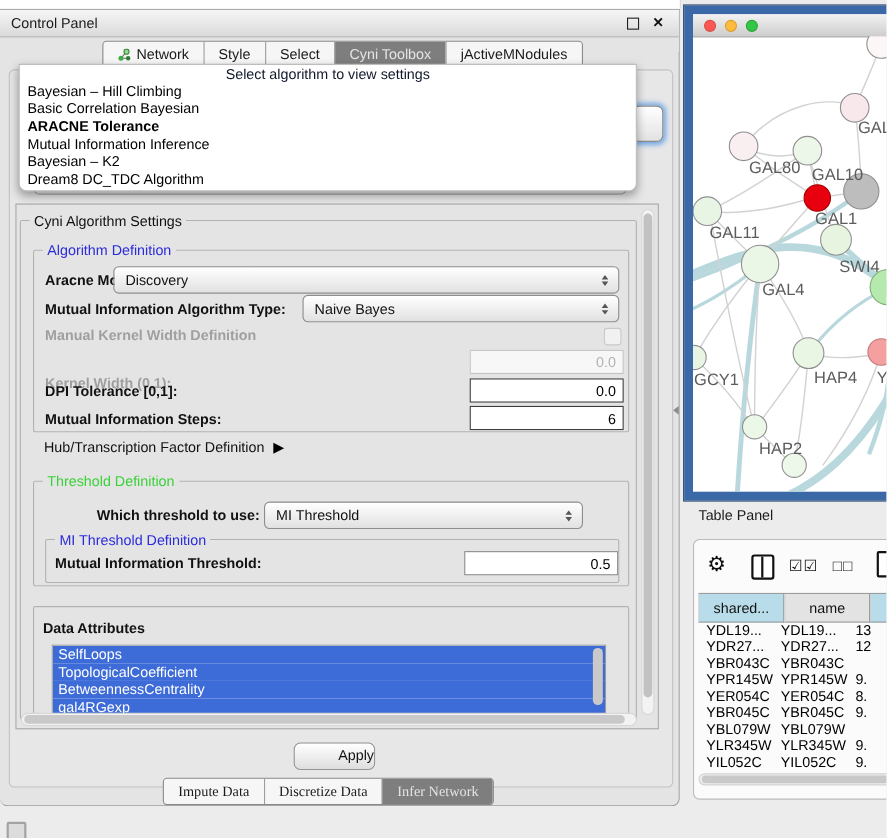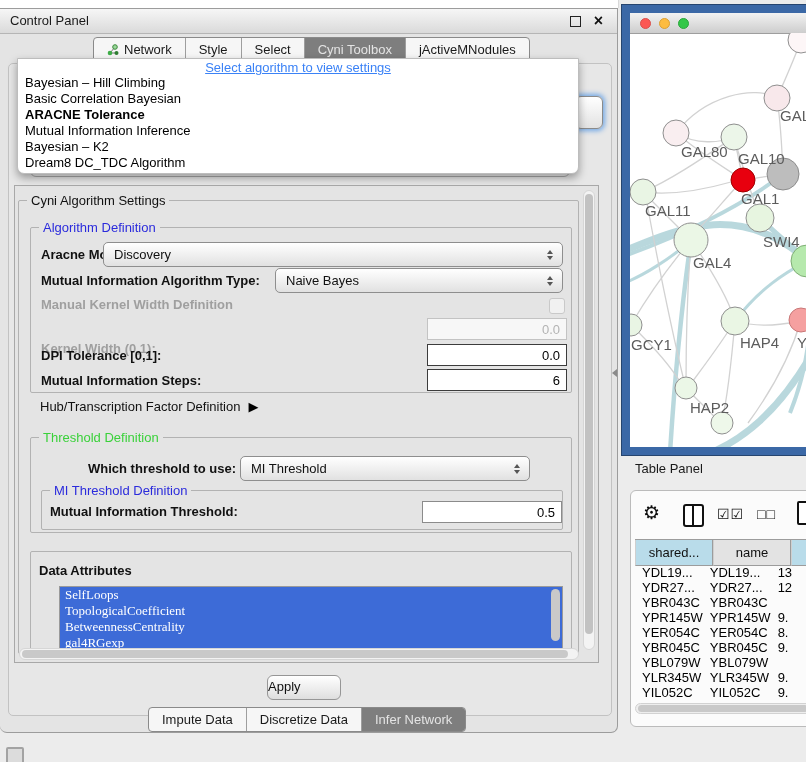--- a/index.html
+++ b/index.html
@@ -16,26 +16,26 @@
   .close-x{right:14px;top:0;line-height:24px;font-size:16px;font-weight:bold;color:#111;}
 
   .inner-panel{left:8px;top:54px;width:602px;height:651px;background:#e7e7e7;border:1px solid #c2c2c2;border-radius:5px;}
 
   
   .tabbar{display:flex;border:1px solid #8a8a8a;border-radius:4px;overflow:hidden;background:#f6f6f6;height:23px;z-index:3;}
   .tabbar .tab{display:flex;align-items:center;gap:5px;padding:0 13px;line-height:22px;border-left:1px solid #9e9e9e;color:#1a1a1a;white-space:nowrap;}
   .tabbar .tab:first-child{border-left:none;}
   .tabbar .tab.sel{background:#7e7e7e;color:#e4e4e4;}
   .top-tabs{left:93px;top:28px;}
-  .bottom-tabs{left:148px;top:698px;}
+  .bottom-tabs{left:148px;top:698px;font-family:Liberation Serif, serif;}
   .net-ico svg{display:block;}
 
   
   .dropdown{left:17px;top:49px;width:560px;height:114px;background:#ffffff;border:1px solid #bdbdbd;border-radius:0 0 7px 7px;box-shadow:0 4px 9px rgba(0,0,0,.35);z-index:30;}
-  .dd-placeholder{width:100%;text-align:center;color:#3b82f6;height:15px;line-height:15px;margin-top:1px;text-decoration:underline;}
+  .dd-placeholder{width:100%;text-align:center;color:#0f172a;height:15px;line-height:15px;margin-top:1px;}
   .dd-item{padding-left:7px;height:16px;line-height:16px;color:#000;}
   .dd-item.bold{font-weight:bold;}
 
   .ghost-combo{left:30px;top:142px;width:540px;height:26px;border:1px solid #aaa;border-radius:6px;background:#ededed;color:#a9a9a9;line-height:26px;padding-left:18px;box-sizing:border-box;z-index:6;}
   .focus-sliver{left:575px;top:87px;width:26px;height:31px;border:1px solid #8a8a8a;border-radius:6px;background:linear-gradient(#fff,#e2e2e2);box-shadow:0 0 5px 2px #74a9e6;z-index:5;}
 
   
   .settings-outer{left:14px;top:176px;width:585px;height:478px;border:1px solid #a8a8a8;background:#e4e4e4;box-sizing:border-box;z-index:2;}
   .group{position:absolute;border:1px solid #b2b2b2;border-radius:2px;box-sizing:border-box;}
   .legend{position:absolute;top:-8px;left:8px;background:#e4e4e4;padding:0 4px;font-size:13px;white-space:nowrap;}
@@ -61,21 +61,21 @@
 
   .attr-list{position:absolute;background:#fff;border:1px solid #9a9a9a;overflow:hidden;}
   .attr-item{height:16px;line-height:16px;padding-left:5px;background:var(--accent-selection);color:#fff;white-space:nowrap;}
   .list-vscroll{position:absolute;right:2px;top:2px;width:9px;height:52px;background:#c9c9c9;border-radius:5px;}
 
   .vscroll-track{position:absolute;right:3px;top:4px;width:12px;height:460px;background:#f3f3f3;border:1px solid #d6d6d6;border-radius:7px;box-sizing:border-box;}
   .vscroll-thumb{position:absolute;left:1px;top:3px;width:8px;height:440px;background:#c2c2c2;border-radius:5px;}
   .hscroll-track{position:absolute;left:4px;bottom:2px;width:560px;height:12px;background:#f3f3f3;border:1px solid #d6d6d6;border-radius:7px;box-sizing:border-box;}
   .hscroll-thumb{position:absolute;left:2px;top:1px;height:8px;width:546px;background:#c9c9c9;border-radius:5px;}
 
-  .apply-btn{left:267px;top:666px;width:72px;height:23px;border:1px solid #969696;border-radius:6px;background:linear-gradient(#ffffff,#dedede);text-align:left;line-height:22px;z-index:3;}
+  .apply-btn{left:267px;top:666px;width:72px;height:23px;border:1px solid #969696;border-radius:6px;background:linear-gradient(#ffffff,#dedede);text-align:right;line-height:22px;z-index:3;}
 
   
   .net-window{left:622px;top:5px;width:200px;height:450px;border:8px solid var(--window-frame-blue);outline:1px solid #26456f;background:#fff;box-sizing:border-box;}
   .net-titlebar{left:0;top:0;width:100%;height:20px;background:linear-gradient(#f2f2f2,#cdcdcd);border-bottom:1px solid #9e9e9e;}
   .tl{position:absolute;top:4.5px;width:11px;height:11px;border-radius:50%;box-sizing:border-box;}
   .tl.red{left:10px;background:var(--traffic-red);border:1px solid #d8504c;}
   .tl.yellow{left:29px;background:var(--traffic-yellow);border:1px solid #dba034;}
   .tl.green{left:48px;background:var(--traffic-green);border:1px solid #2aa63c;}
   .net-canvas{left:0;top:20px;}
 
@@ -214,21 +214,21 @@
 
           <div class="group" style="left:10px;top:52px;width:522px;height:40px;">
             <div class="legend blue">MI Threshold Definition</div>
             <div class="lbl b" style="left:8px;top:8px;">Mutual Information Threshold:</div>
             <input class="num-input light" style="left: 380px; top: 10px;" readonly="" value="0.5">
           </div>
         </div>
 
         <div class="group" style="left:11px;top:350px;width:542px;height:102px;">
           <div class="lbl b" style="left:8px;top:6px;">Data Attributes</div>
-          <div class="attr-list" style="left:28px;top:34px;width:502px;height:64px;font-family:Liberation Serif, serif;" id="attr-list">
+          <div class="attr-list" style="left:16px;top:34px;width:502px;height:64px;" id="attr-list">
 
           <div class="attr-item">SelfLoops</div>
               <div class="attr-item">TopologicalCoefficient</div>
               <div class="attr-item">BetweennessCentrality</div>
               <div class="attr-item">gal4RGexp</div>
               <div class="list-vscroll"></div>
             </div>
         </div>
       </div>
 

